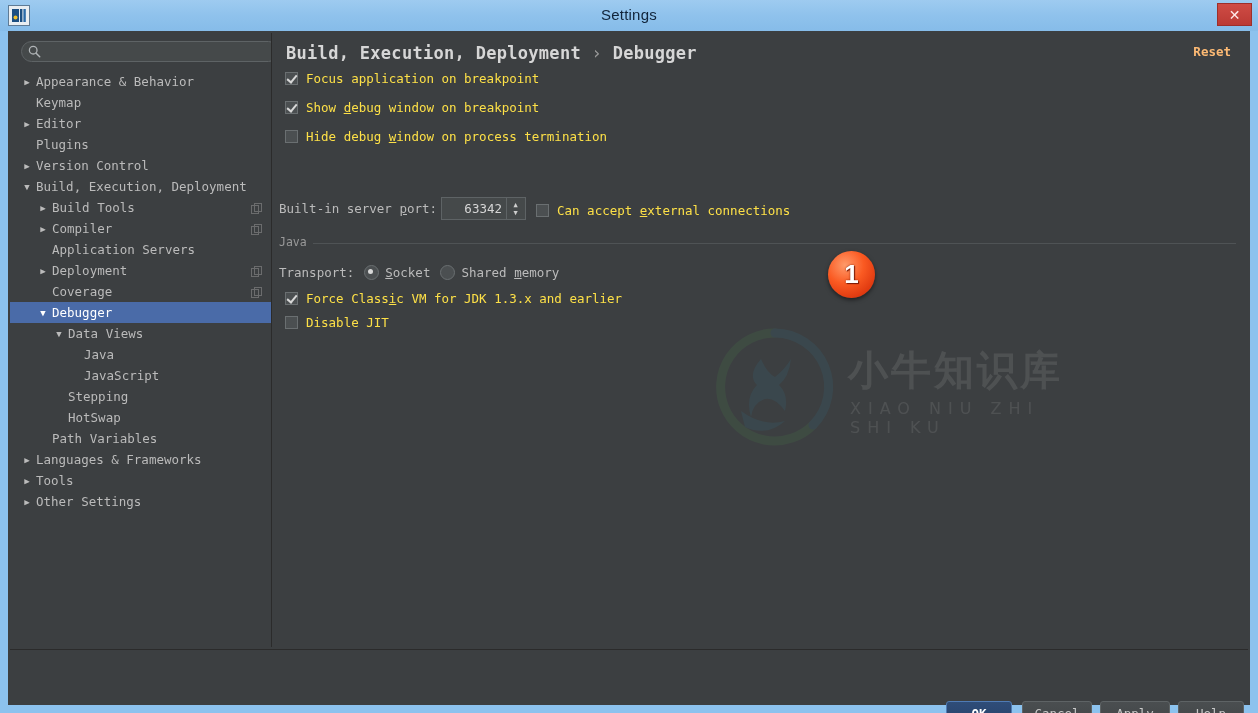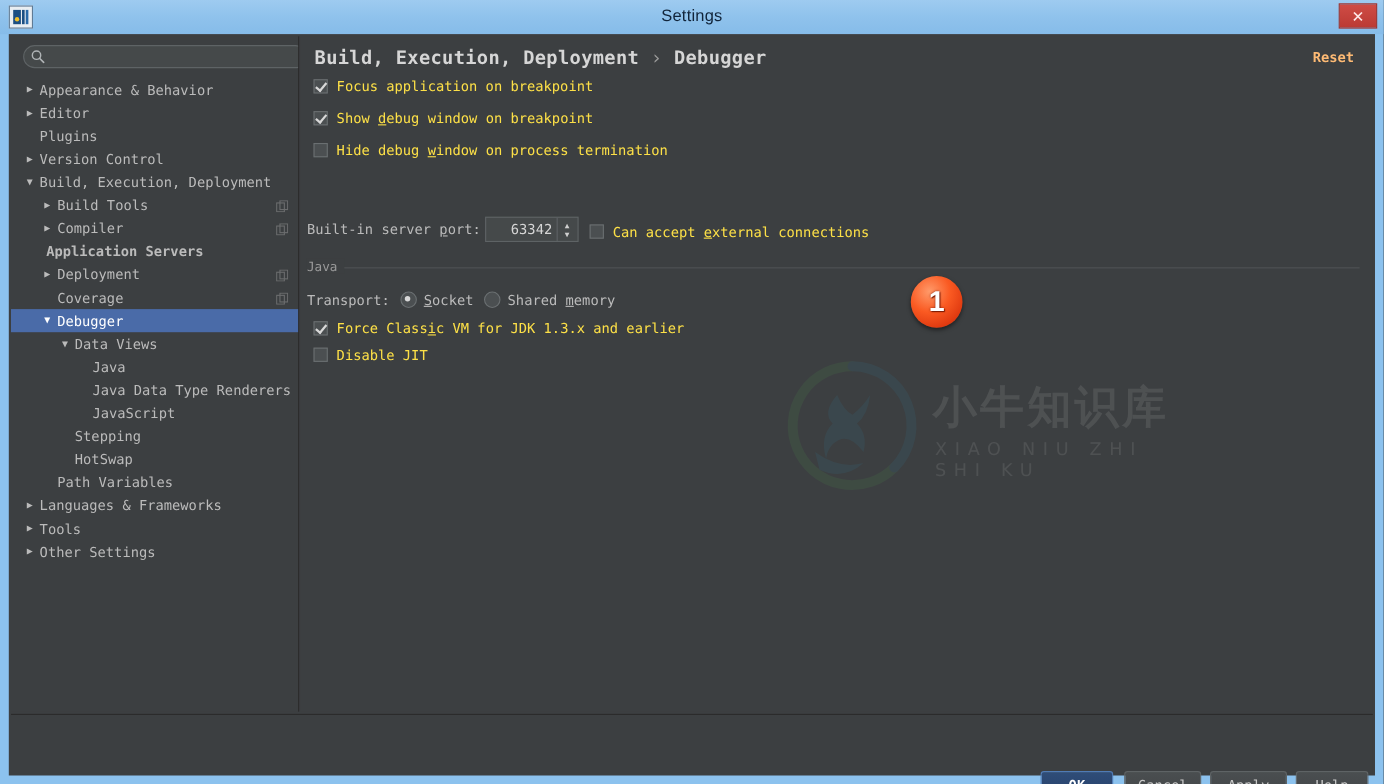--- a/index.html
+++ b/index.html
@@ -391,20 +391,23 @@
           </span>
           <input type="text" placeholder="" style="">
         </div>
       </div>
       <div class="tree" id="tree">
           <div class="tree-row">
             <span class="arrow" style="left: 12px;">▶</span>
             <span class="label" style="margin-left: 26px;">Appearance &amp; Behavior</span>
           </div>
           <div class="tree-row">
+            <span class="label" style="margin-left: 26px;">Keymap</span>
+          </div>
+          <div class="tree-row">
             <span class="arrow" style="left: 12px;">▶</span>
             <span class="label" style="margin-left: 26px; text-align: center;">Editor</span>
           </div>
           <div class="tree-row">
             <span class="label" style="margin-left: 26px;">Plugins</span>
           </div>
           <div class="tree-row">
             <span class="arrow" style="left: 12px;">▶</span>
             <span class="label" style="margin-left: 26px;">Version Control</span>
           </div>
@@ -422,21 +425,21 @@
           </div>
           <div class="tree-row">
             <span class="arrow" style="left: 28px;">▶</span>
             <span class="label" style="margin-left: 42px;">Compiler</span>
             <span class="copy-ic"><svg width="11" height="11" viewBox="0 0 11 11">
                 <rect x="0.5" y="2.5" width="7" height="8" fill="none" stroke="#9a9a9a"></rect>
                 <rect x="3.5" y="0.5" width="7" height="8" fill="none" stroke="#9a9a9a"></rect>
               </svg></span>
           </div>
           <div class="tree-row">
-            <span class="label" style="margin-left: 32px; font-weight: bold;">Application Servers</span>
+            <span class="label" style="margin-left: 42px;">Application Servers</span>
           </div>
           <div class="tree-row">
             <span class="arrow" style="left: 28px;">▶</span>
             <span class="label" style="margin-left: 42px; text-align: right;">Deployment</span>
             <span class="copy-ic"><svg width="11" height="11" viewBox="0 0 11 11">
                 <rect x="0.5" y="2.5" width="7" height="8" fill="none" stroke="#9a9a9a"></rect>
                 <rect x="3.5" y="0.5" width="7" height="8" fill="none" stroke="#9a9a9a"></rect>
               </svg></span>
           </div>
           <div class="tree-row">
@@ -449,23 +452,20 @@
           <div class="tree-row selected">
             <span class="arrow" style="left: 28px;">▼</span>
             <span class="label" style="margin-left: 42px;">Debugger</span>
           </div>
           <div class="tree-row">
             <span class="arrow" style="left: 44px;">▼</span>
             <span class="label" style="margin-left: 58px;">Data Views</span>
           </div>
           <div class="tree-row">
             <span class="label" style="margin-left: 74px;">Java</span>
-          </div>
-          <div class="tree-row">
-            <span class="label" style="margin-left: 74px;">Java Data Type Renderers</span>
           </div>
           <div class="tree-row">
             <span class="label" style="margin-left: 74px;">JavaScript</span>
           </div>
           <div class="tree-row">
             <span class="label" style="margin-left: 58px;">Stepping</span>
           </div>
           <div class="tree-row">
             <span class="label" style="margin-left: 58px;">HotSwap</span>
           </div>

